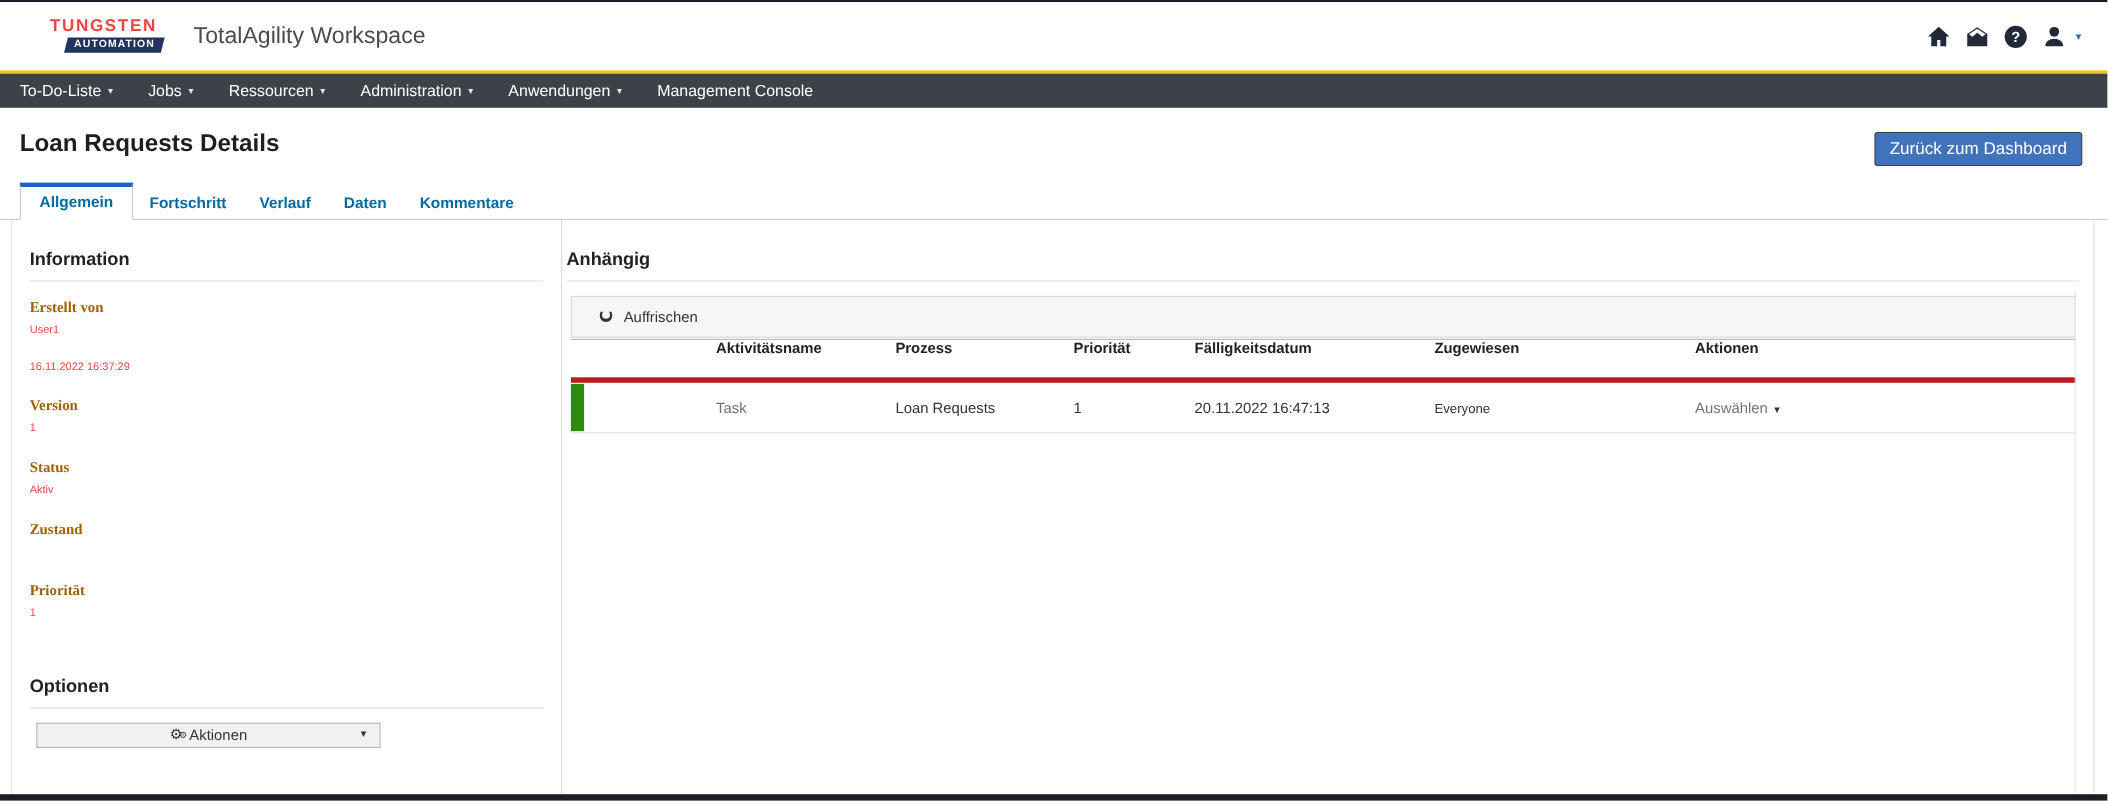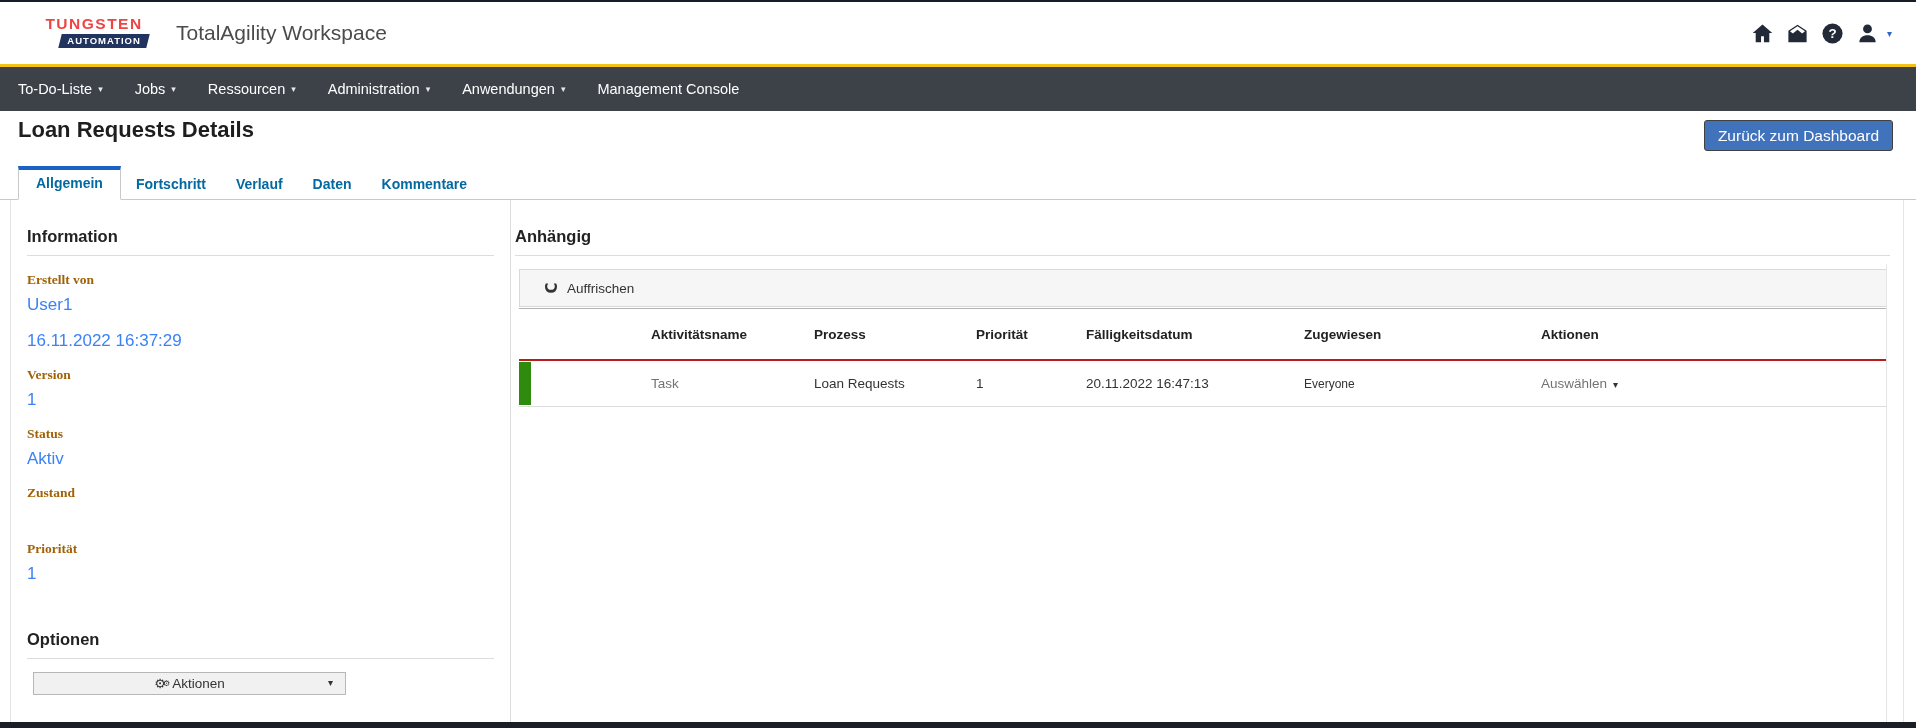--- a/index.html
+++ b/index.html
@@ -18,21 +18,21 @@
   .app-title { position:absolute; left:176px; top:19px; font-size:21px; color:#4b4b4b; }
 
   .header-icons { position:absolute; right:24px; top:20px; display:flex; align-items:center; gap:12px; }
   .hicon { width:23px; height:23px; display:flex; align-items:center; justify-content:center; cursor:pointer; }
   .hicon svg { width:23px; height:23px; fill:#222a38; }
   .user-caret { font-family:"DejaVu Sans", sans-serif; color:#2f6ac0; font-size:10px; margin-left:-4px; cursor:pointer; }
 
   .goldline { position:absolute; top:64px; left:0; right:0; height:3px; background:#f2c216; }
 
   
-  .nav { position:absolute; top:67px; left:0; right:0; height:44px; background:#3d4249; display:flex; align-items:center; padding-left:18px; }
+  .nav { position:absolute; top:67px; left:0; right:0; height:31px; background:#3d4249; display:flex; align-items:center; padding-left:18px; }
   .nav-item { color:#fff; font-size:14.5px; padding:0 16px; height:35px; display:flex; align-items:center; cursor:pointer; white-space:nowrap; }
   .nav-item:first-child { padding-left:0; }
   .nav-caret { font-family:"DejaVu Sans", sans-serif; font-size:9px; margin-left:6px; color:#e8e8e8; }
 
   
   .page-title { position:absolute; left:18px; top:117px; font-size:22px; font-weight:bold; color:#1e1e1e; }
   .back-btn { position:absolute; right:23px; top:120px; height:31px; padding:0 13px; background:#4173bd; border:1px solid #404040; border-radius:3px; color:#fff; font-size:15.5px; display:flex; align-items:center; cursor:pointer; }
 
   
   .tabs { position:absolute; top:167px; left:0; right:0; height:33px; display:flex; align-items:flex-end; padding-left:18px; border-bottom:1px solid #c9c9c9; }
@@ -41,39 +41,39 @@
 
   
   .panel { position:absolute; top:200px; left:10px; right:12px; bottom:6px; background:#fff;
            border-left:1px solid #e4e4e4; border-right:1px solid #e4e4e4; }
 
   .left-col { position:absolute; left:0; top:0; bottom:0; width:500px; border-right:1px solid #dcdcdc; padding:27px 16px 0 16px; }
   .section-heading { font-size:16.5px; font-weight:bold; color:#222; padding-bottom:9px; border-bottom:1px solid #ddd; }
 
   .field { margin-top:16px; }
   .field-label { font-size:13.5px; font-weight:bold; color:#a16207;font-family:Liberation Serif, serif; }
-  .field-value { font-size:17px; color:#3b82f6; margin-top:7px; min-height:17px; }
+  .field-value { font-size:10px; color:#ef4444; margin-top:7px; min-height:17px; }
 
   .options-heading { margin-top:46px; }
   .actions-btn { margin-top:13px; margin-left:6px; width:313px; height:23px; background:#f1f1f1; border:1px solid #b7b7b7;
                  display:flex; align-items:center; justify-content:center; font-size:13.5px; color:#333; position:relative; cursor:pointer; }
   .gear-main { font-family:"DejaVu Sans", sans-serif; font-size:13px; color:#333; }
   .gear-small { font-family:"DejaVu Sans", sans-serif; font-size:8px; color:#333; vertical-align:super; margin-left:-3px; margin-right:2px; }
   .actions-caret { position:absolute; right:12px; top:4px; font-family:"DejaVu Sans", sans-serif; font-size:10px; color:#333; }
 
   .right-col { position:absolute; left:500px; right:0; top:0; bottom:0; padding-top:27px; }
   .right-col .section-heading { margin:0 13px 0 4px; }
   .col-divider-right { position:absolute; top:64px; bottom:0; right:16px; width:1px; background:#e5e5e5; }
 
   .toolbar { margin:13px 16px 0 8px; height:38px; background:#f6f6f6; border:1px solid #d9d9d9; display:flex; align-items:center; padding-left:26px; cursor:pointer; }
   .refresh-icon { font-family:"DejaVu Sans", sans-serif; font-size:15px; font-weight:bold; color:#333; margin-right:10px; transform:rotate(-90deg); display:inline-block; }
   .toolbar-label { font-size:13.5px; color:#333; }
 
   .grid { margin:1px 16px 0 8px; }
-  .grid-header { display:flex; align-items:center; height:53px; border-top:1px solid #b3b3b3; border-bottom:2px solid #b91c1c; }
+  .grid-header { display:flex; align-items:flex-start; height:40px; border-top:1px solid #b3b3b3; border-bottom:5px solid #b91c1c; }
   .grid-header .cell { font-size:13.5px; font-weight:bold; color:#222; }
   .grid-row { display:flex; align-items:center; height:46px; border-bottom:1px solid #ddd; position:relative; }
   .grid-row .cell { font-size:13.5px; color:#333; }
   .cell { padding-right:8px; }
   .c0 { width:132px; align-self:stretch; position:relative; }
   .c1 { width:163px; } .c2 { width:162px; } .c3 { width:110px; } .c4 { width:218px; } .c5 { width:237px; } .c6 { flex:1; }
   .status-bar { position:absolute; left:0; top:1px; bottom:1px; width:12px; background:#2e8b0d; }
   .link { color:#737373; cursor:pointer; }
   .assigned-cell { font-size:12px !important; color:#444; }
   .row-caret { font-family:"DejaVu Sans", sans-serif; font-size:10px; color:#333; margin-left:6px; }

